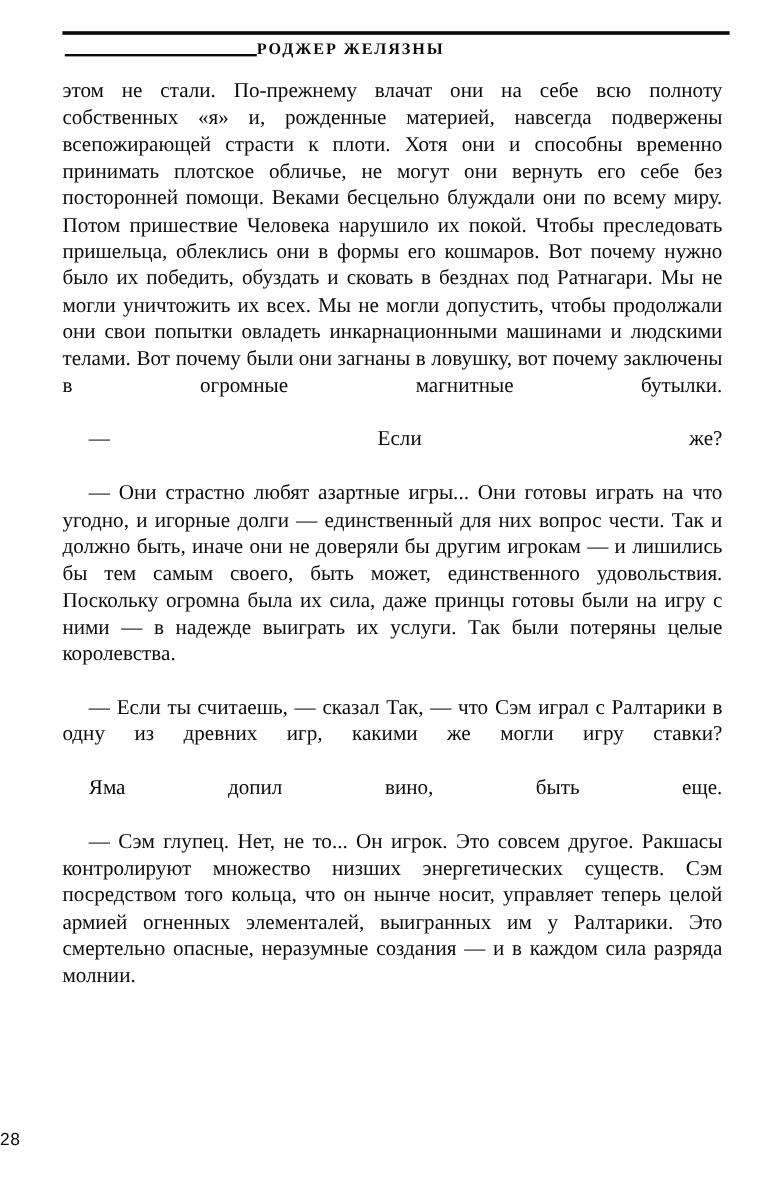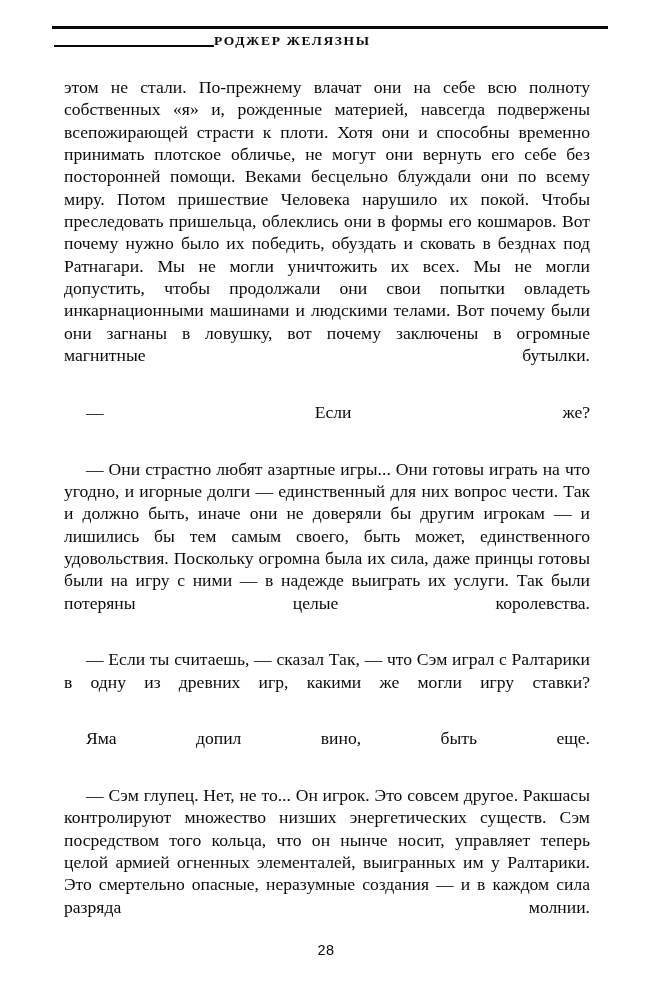--- a/index.html
+++ b/index.html
@@ -67,41 +67,41 @@
     left: 52px;
     top: 64px;
     width: 550px;
     font-size: 17.6px;
     line-height: 22.35px;
     text-align: justify;
     text-justify: inter-word;
     hyphens: manual;
   }
   .text-body p {
-    margin: 12px;
+    margin: 0;
     text-indent: 22px;
     text-align: justify;
   }
   .text-body p.no-indent {
     text-indent: 0;
   }
   
   .text-body p::after {
     content: "";
     display: inline-block;
     width: 100%;
   }
 
   
   .folio {
     position: absolute;
     left: 0;
     top: 942px;
     width: 652px;
-    text-align: center;
+    text-align: left;
     font-family: "Liberation Sans", "DejaVu Sans", sans-serif;
     font-size: 14.5px;
     font-weight: normal;
     letter-spacing: 0.5px;
     color: #0a0a0a;
   }
 </style>
 </head>
 <body>
 

